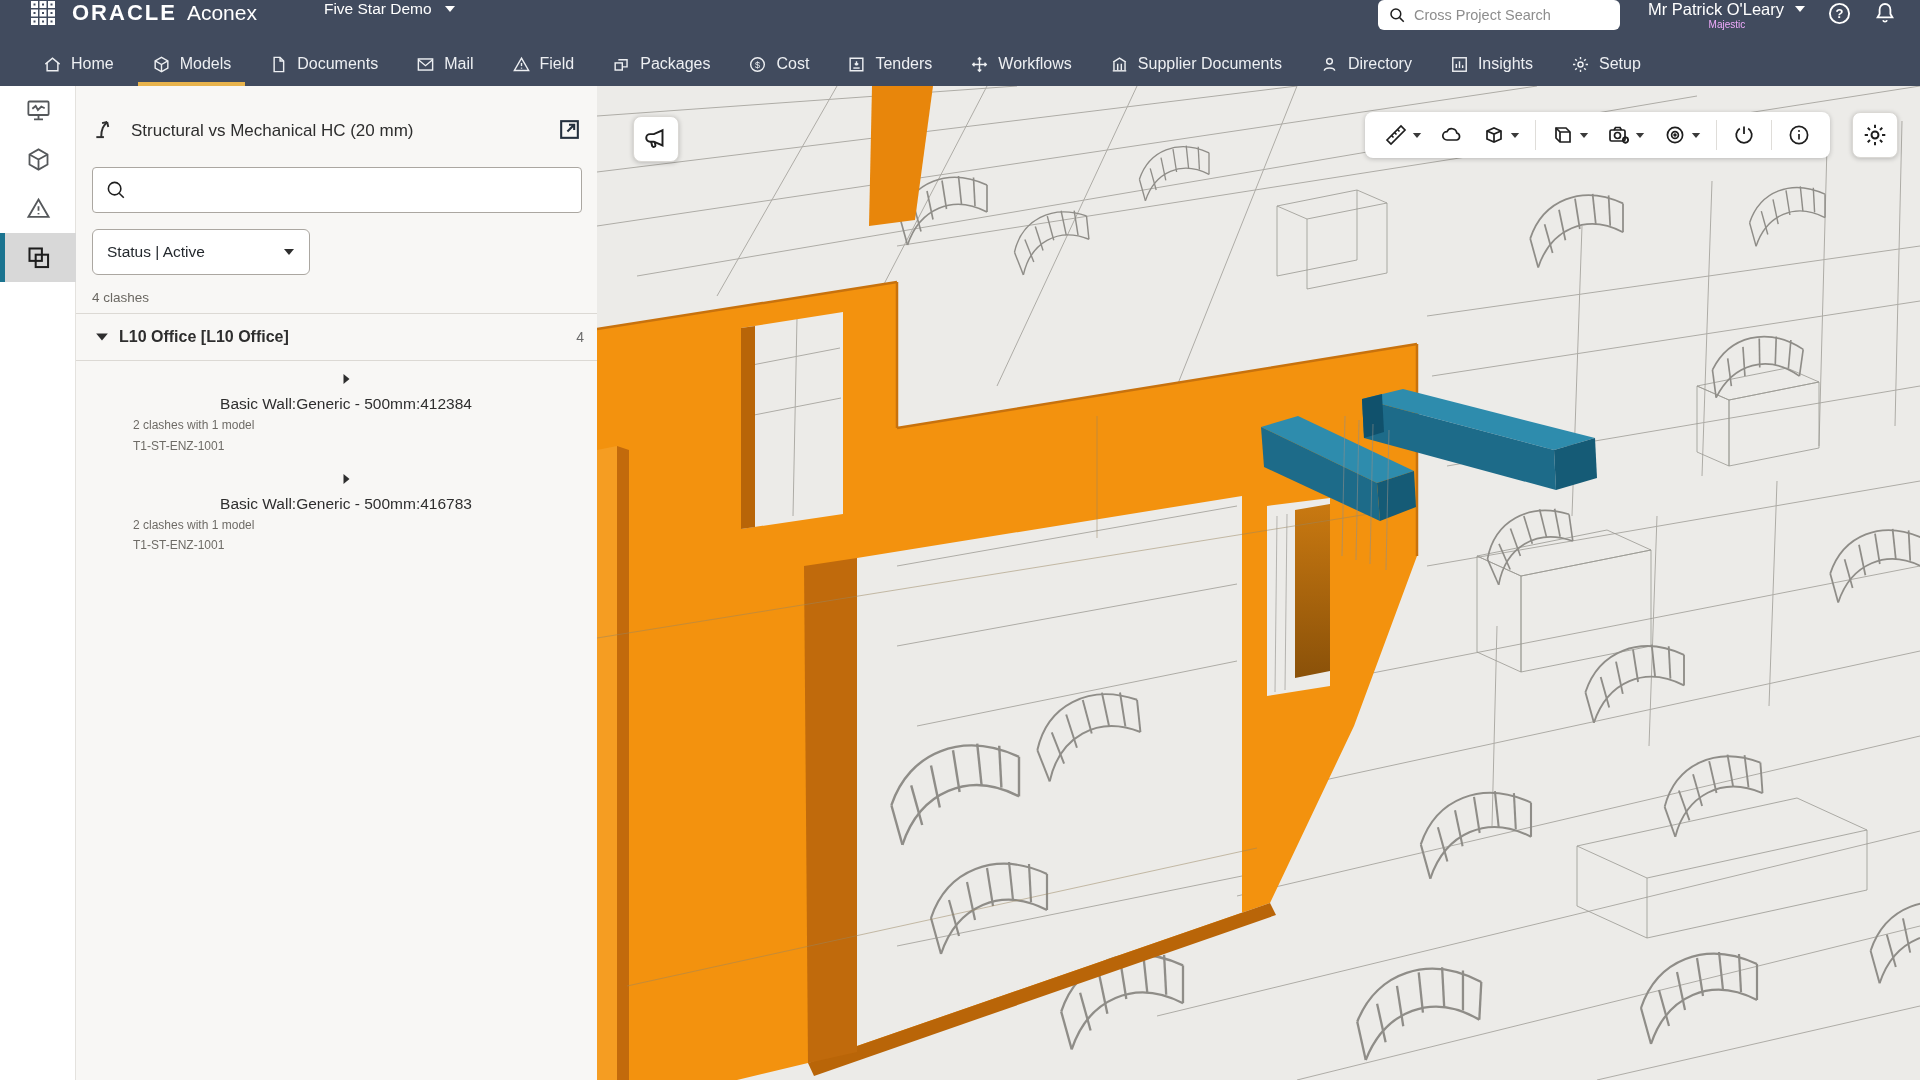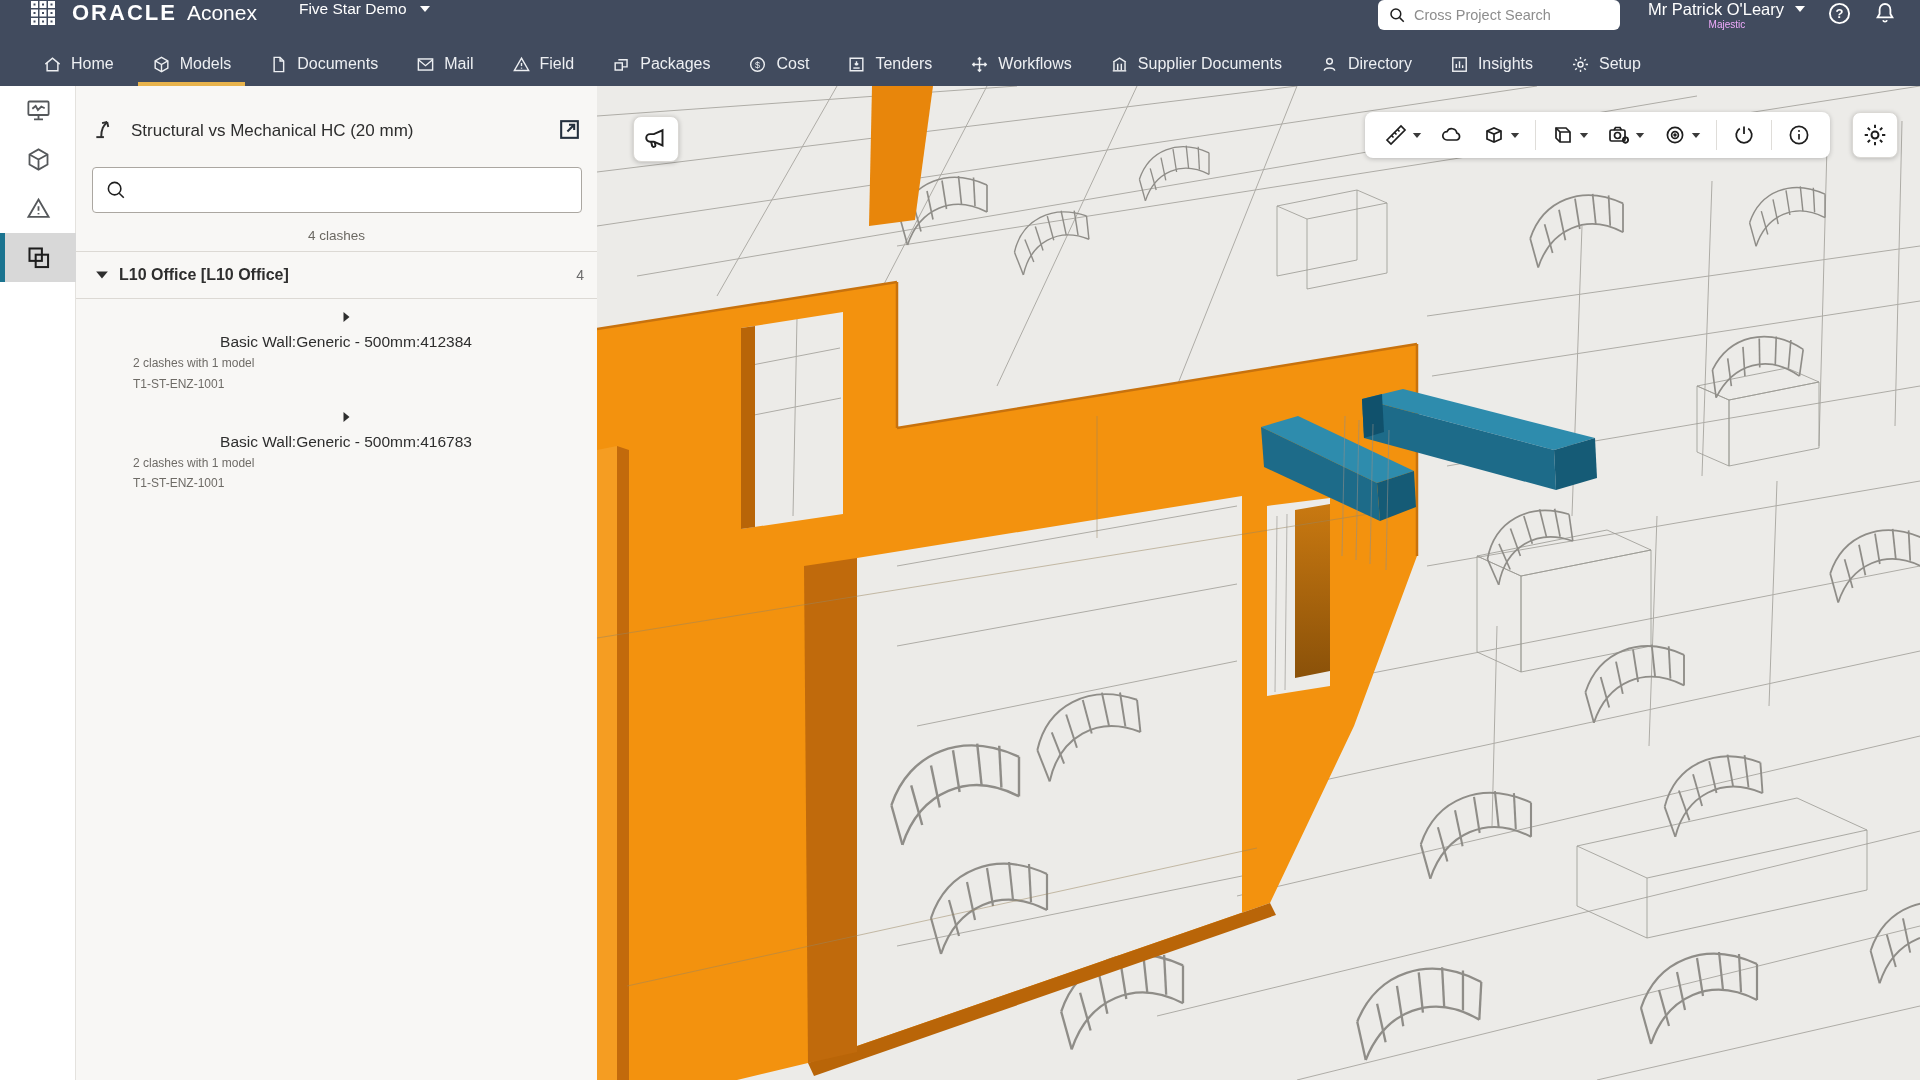--- a/index.html
+++ b/index.html
@@ -6,21 +6,21 @@
   html,body { width:1920px; height:1080px; overflow:hidden;
     font-family:"Liberation Sans", sans-serif; background:#ECEBE8; }
 
   
   .topbar { height:86px; background:#414B5E; color:#fff; }
   .row1 { height:42px; display:flex; align-items:flex-start; padding:0 22px; }
   .waffle { width:26px; height:26px; margin:0 16px 0 8px; flex:none; cursor:pointer; }
   .logo { display:flex; align-items:baseline; gap:10px; }
   .logo-oracle { font-size:22px; font-weight:700; letter-spacing:2px; }
   .logo-aconex { font-size:21px; font-weight:400; }
-  .project { margin-left:42px; font-size:15.5px; display:flex; align-items:center; gap:12px; cursor:pointer; }
+  .project { margin-left:67px; font-size:15.5px; display:flex; align-items:center; gap:12px; cursor:pointer; }
   .spacer { flex:1; }
   .search { width:242px; height:30px; background:#fff; border-radius:6px; display:flex; align-items:center; padding:0 10px; gap:8px; }
   .search svg { flex:none; }
   .search input { border:none; outline:none; width:100%; font-size:14.5px; color:#333; background:transparent; font-family:inherit; }
   .search input::placeholder { color:#8D8D8D; }
   .user { margin-left:28px; display:flex; flex-direction:column; align-items:center; line-height:1.15; cursor:pointer; }
   .user-name-row { display:flex; align-items:center; gap:10px; font-size:16.5px; }
   .user-org { font-size:10px; color:#f0abfc; }
   .tb-iconbtn { margin-left:20px; width:26px; height:26px; color:#fff; cursor:pointer; display:flex; align-items:center; justify-content:center; }
 
@@ -38,21 +38,21 @@
   .rail-btn.active::before { content:""; position:absolute; left:0; top:0; bottom:0; width:5px; background:#1B7490; }
 
   .panel { width:521px; background:#F8F7F5; flex:none; display:flex; flex-direction:column; }
   .panel-header { display:flex; align-items:center; margin:30px 15px 0 16px; gap:13px; }
   .panel-header .ph-icon { color:#2F2F2F; flex:none; cursor:pointer; }
   .panel-title { flex:1; font-size:17px; color:#2E2E2E; }
   .open-new { color:#24303E; flex:none; cursor:pointer; }
   .panel-search { margin:21px 15px 0 16px; height:46px; background:#fff; border:1px solid #ABA7A1; border-radius:4px; display:flex; align-items:center; padding:0 12px; gap:10px; }
   .panel-search input { border:none; outline:none; flex:1; font-size:15px; background:transparent; font-family:inherit; }
   .panel-filter { margin:16px 15px 0 16px; width:218px; height:46px; background:#fff; border:1px solid #ABA7A1; border-radius:6px; display:flex; align-items:center; justify-content:space-between; padding:0 14px; font-size:15.5px; color:#24292E; cursor:pointer; }
-  .clash-count { margin:15px 16px 8px; font-size:13.5px; color:#6B6862;text-align:center; }
+  .clash-count { margin:15px 16px 8px; font-size:13.5px; color:#6B6862; }
   .divider { height:1px; background:#DCD9D4; flex:none; }
   .group-row { display:flex; align-items:center; height:46px; padding:0 13px 0 19px; cursor:pointer; }
   .group-caret { color:#2F2F2F; flex:none; }
   .group-label { margin-left:10px; font-size:16px; font-weight:700; color:#2E2E2E; flex:1; }
   .group-count { font-size:14px; color:#6B6B6B; }
   .tree-item { padding:12px 14px 6px 33px; cursor:pointer; }
   .ti-row { display:flex; align-items:center; gap:10px;flex-direction:column; }
   .ti-caret { color:#2F2F2F; flex:none; }
   .ti-title { font-size:15.5px; color:#2E2E2E; }
   .ti-sub { margin:4px 0 0 24px; font-size:12px; color:#6E6B66; line-height:1.4; }
@@ -286,20 +286,26 @@
     </div>
 
     <div class="panel-search">
       <svg width="22" height="22" viewBox="0 0 24 24" fill="none" stroke="#1E1E1E" stroke-width="1.7">
           <circle cx="10.5" cy="10.5" r="6.8"></circle>
           <line x1="15.5" y1="15.5" x2="20.5" y2="20.5"></line>
         </svg>
       <input type="text" style="">
     </div>
 
+    <div class="panel-filter">
+      <span>Status | Active</span>
+      <svg width="12" height="8" viewBox="0 0 12 8">
+          <path d="M1,1 L6,7 L11,1 Z" fill="#2E2E2E"></path>
+        </svg>
+    </div>
 
     <div class="clash-count">4 clashes</div>
     <div class="divider"></div>
 
     <div class="group-row">
       <svg class="group-caret" width="14" height="10" viewBox="0 0 12 8">
           <path d="M1,1 L6,7 L11,1 Z" fill="#2E2E2E"></path>
         </svg>
       <span class="group-label">L10 Office [L10 Office]</span>
       <span class="group-count">4</span>

